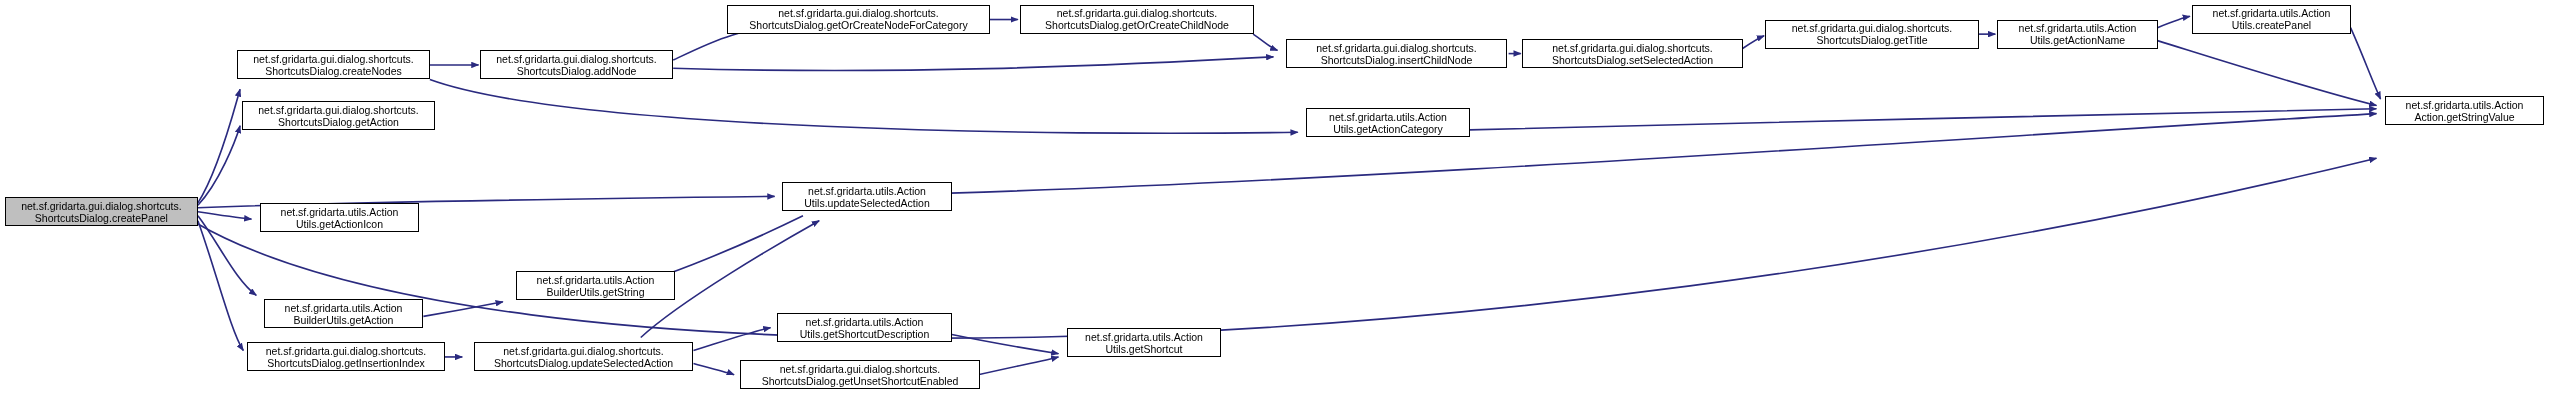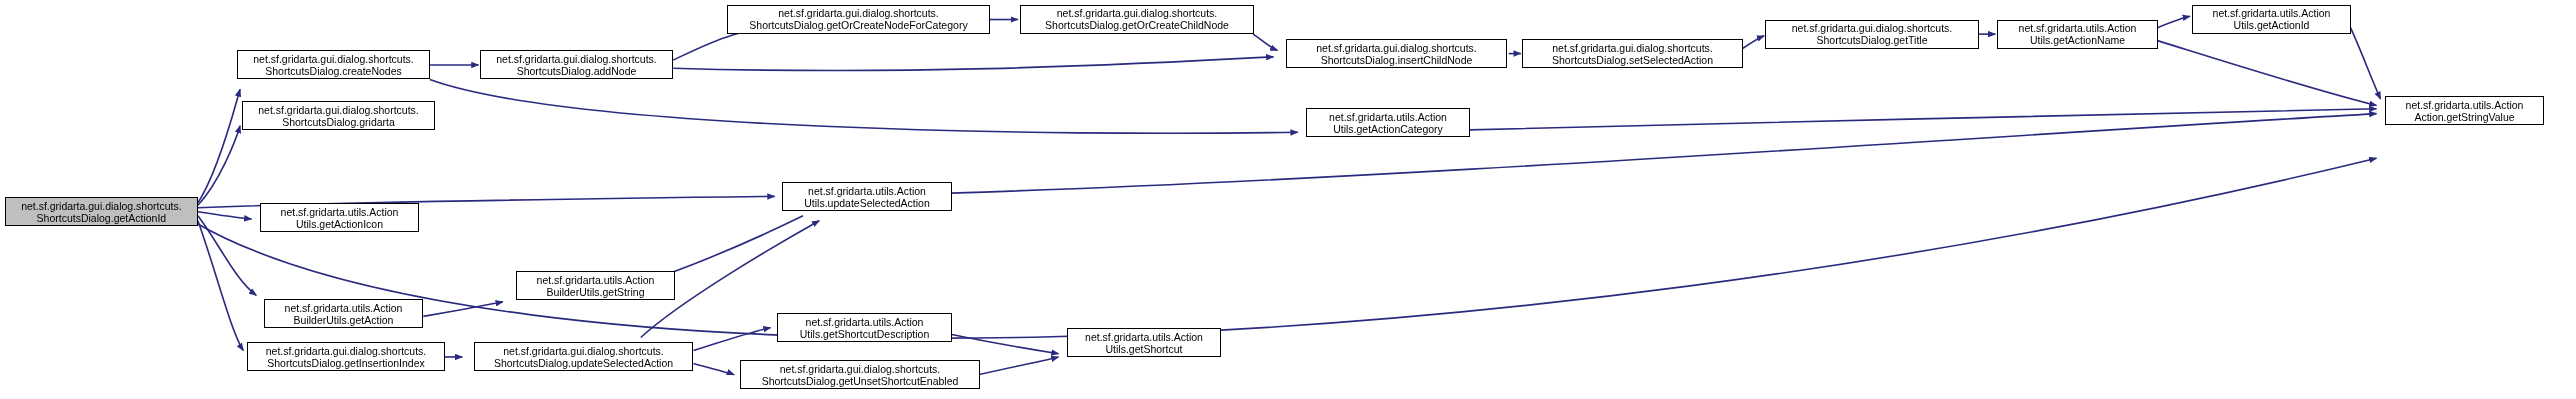--- a/index.html
+++ b/index.html
@@ -114,21 +114,21 @@
 
     <path d="M790,416 C 840,370 960,300 1010,272" stroke="#2a2a7f" fill="none" stroke-width="2" marker-end="url(#arw)"></path>
 
     <path d="M1172,412 C 1230,424 1280,432 1305,436" stroke="#2a2a7f" fill="none" stroke-width="2" marker-end="url(#arw)"></path>
 
     <path d="M1206,462 C 1250,452 1290,444 1305,440" stroke="#2a2a7f" fill="none" stroke-width="2" marker-end="url(#arw)"></path>
   </svg>
 
   <div class="node root" style="left:4.9px; top:197px; width:193px; height:29px;">
     <span class="l1">net.sf.gridarta.gui.dialog.shortcuts.</span>
-    <span class="l2">ShortcutsDialog.getActionId</span>
+    <span class="l2">ShortcutsDialog.createPanel</span>
   </div>
 
   <div class="node" style="left:237px; top:50px; width:193px; height:29px;">
     <span class="l1">net.sf.gridarta.gui.dialog.shortcuts.</span>
     <span class="l2">ShortcutsDialog.createNodes</span>
   </div>
 
   <div class="node" style="left:480px; top:50px; width:193px; height:29px;">
     <span class="l1">net.sf.gridarta.gui.dialog.shortcuts.</span>
     <span class="l2">ShortcutsDialog.addNode</span>
@@ -159,31 +159,31 @@
     <span class="l2">ShortcutsDialog.getTitle</span>
   </div>
 
   <div class="node" style="left:1997px; top:19.5px; width:161px; height:29px;">
     <span class="l1">net.sf.gridarta.utils.Action</span>
     <span class="l2">Utils.getActionName</span>
   </div>
 
   <div class="node" style="left:2192px; top:4.9px; width:159px; height:29px;">
     <span class="l1">net.sf.gridarta.utils.Action</span>
-    <span class="l2">Utils.getActionId</span>
+    <span class="l2">Utils.createPanel</span>
   </div>
 
   <div class="node" style="left:2385px; top:96px; width:159px; height:29px;">
     <span class="l1">net.sf.gridarta.utils.Action</span>
     <span class="l2">Action.getStringValue</span>
   </div>
 
   <div class="node" style="left:242px; top:101px; width:193px; height:29px;">
     <span class="l1">net.sf.gridarta.gui.dialog.shortcuts.</span>
-    <span class="l2">ShortcutsDialog.gridarta</span>
+    <span class="l2">ShortcutsDialog.getAction</span>
   </div>
 
   <div class="node" style="left:1306px; top:108px; width:164px; height:29px;">
     <span class="l1">net.sf.gridarta.utils.Action</span>
     <span class="l2">Utils.getActionCategory</span>
   </div>
 
   <div class="node" style="left:782px; top:182px; width:170px; height:29px;">
     <span class="l1">net.sf.gridarta.utils.Action</span>
     <span class="l2">Utils.updateSelectedAction</span>

